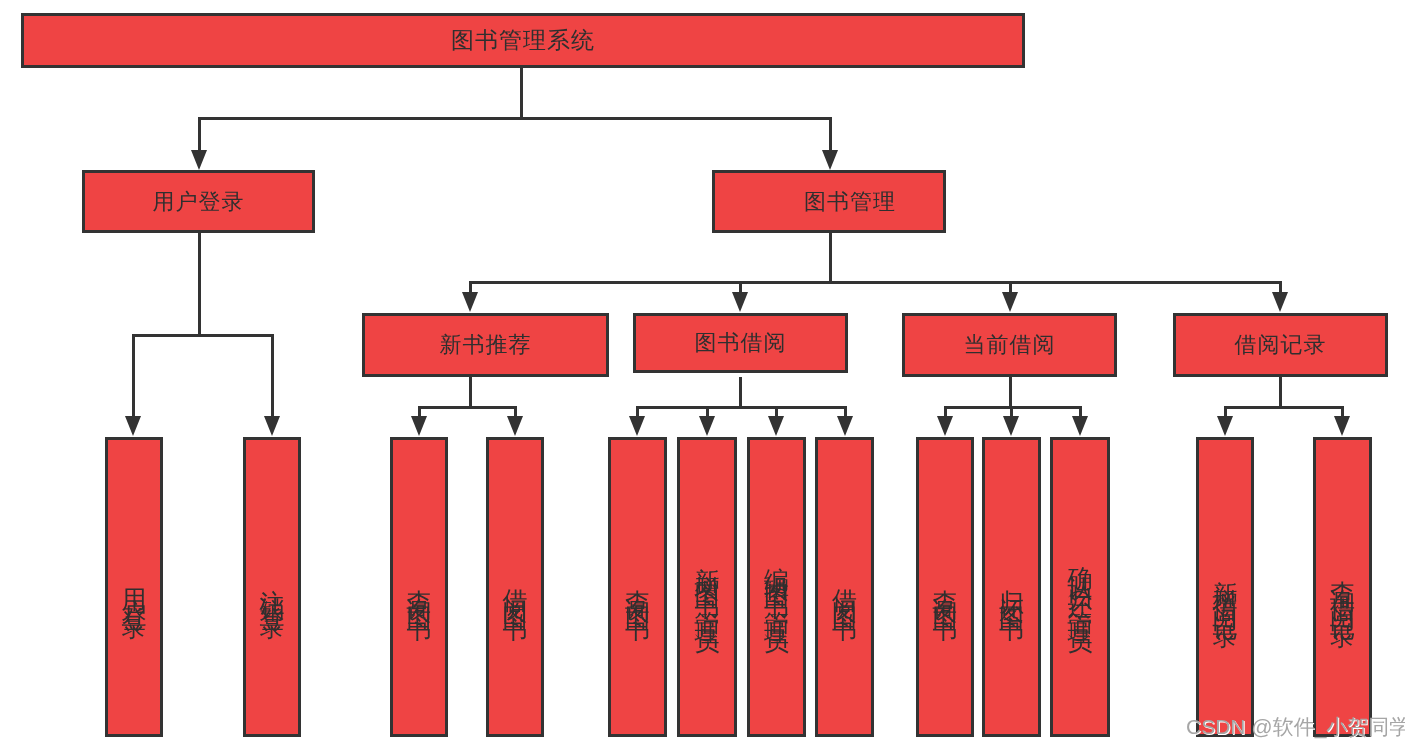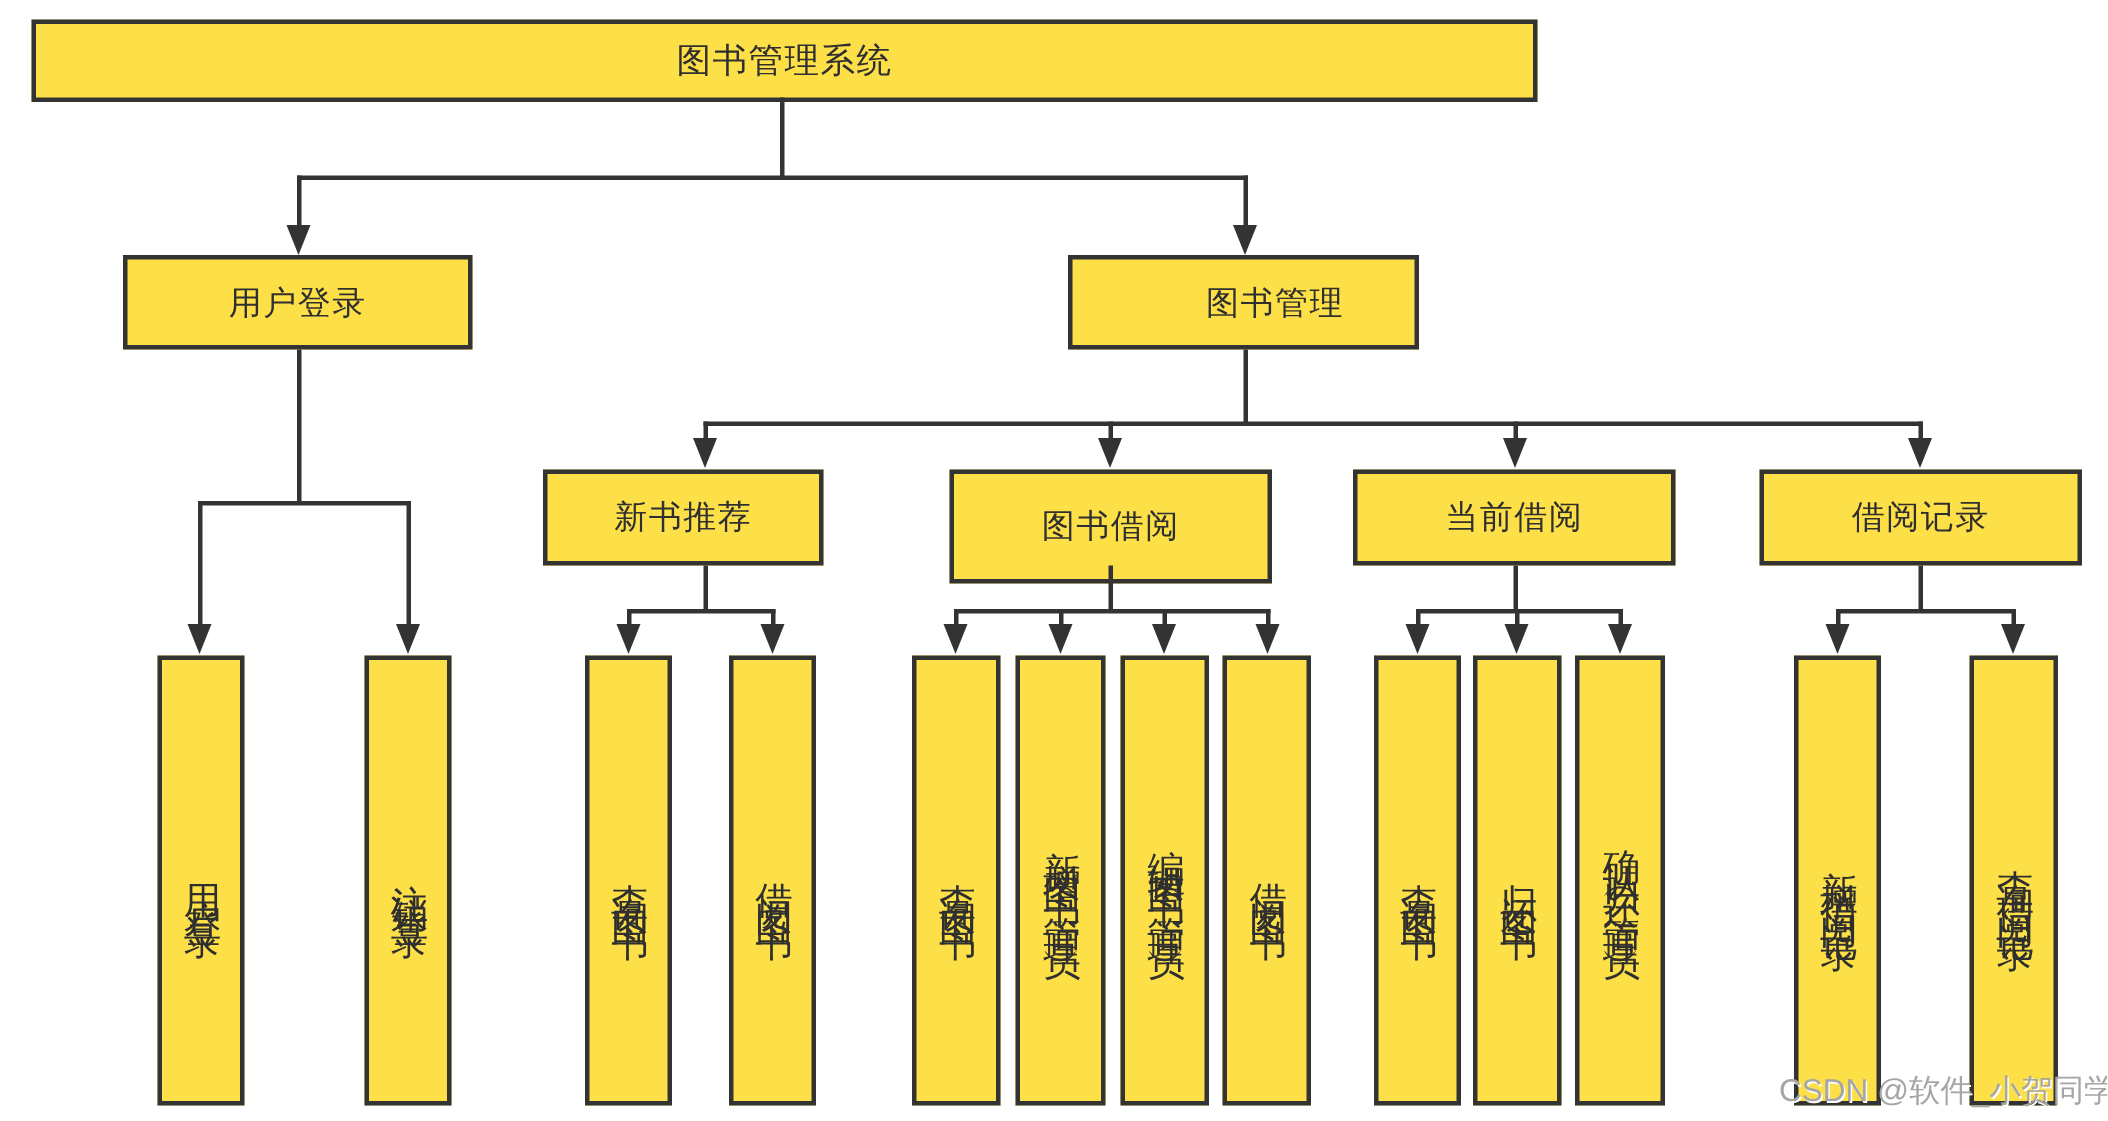--- a/index.html
+++ b/index.html
@@ -13,21 +13,21 @@
     height: 747px;
     background: #ffffff;
     font-family: "Liberation Sans", "DejaVu Sans", sans-serif;
     color: #2f2f2f;
     overflow: hidden;
   }
   .node {
     position: absolute;
     box-sizing: border-box;
     border: 3px solid #333333;
-    background: #fde047;
+    background: #ef4444;
     display: flex;
     align-items: center;
     justify-content: center;
     color: #2f2f2f;
   }
   .hnode { font-size: 22px; letter-spacing: 1px; }
   .root-node { font-size: 23px; }
   .vnode { font-size: 25px; }
   .vnode span {
     writing-mode: vertical-lr;
@@ -68,25 +68,25 @@
   </div>
 
   <div class="node hnode" style="left:82px; top:170px; width:233px; height:63px;">
     <span>用户登录</span>
   </div>
 
   <div class="node hnode" style="left:712px; top:170px; width:234px; height:63px;padding-left:42px;">
     <span>图书管理</span>
   </div>
 
-  <div class="node hnode" style="left:362px; top:313px; width:187px; height:64px;">
+  <div class="node hnode" style="left:362px; top:313px; width:247px; height:64px;">
     <span>新书推荐</span>
   </div>
 
-  <div class="node hnode" style="left:633px; top:313px; width:215px; height:76px;">
+  <div class="node hnode" style="left:633px; top:313px; width:215px; height:60px;">
     <span>图书借阅</span>
   </div>
 
   <div class="node hnode" style="left:902px; top:313px; width:215px; height:64px;font-family:Liberation Mono, monospace;">
     <span>当前借阅</span>
   </div>
 
   <div class="node hnode" style="left:1173px; top:313px; width:215px; height:64px;">
     <span>借阅记录</span>
   </div>

